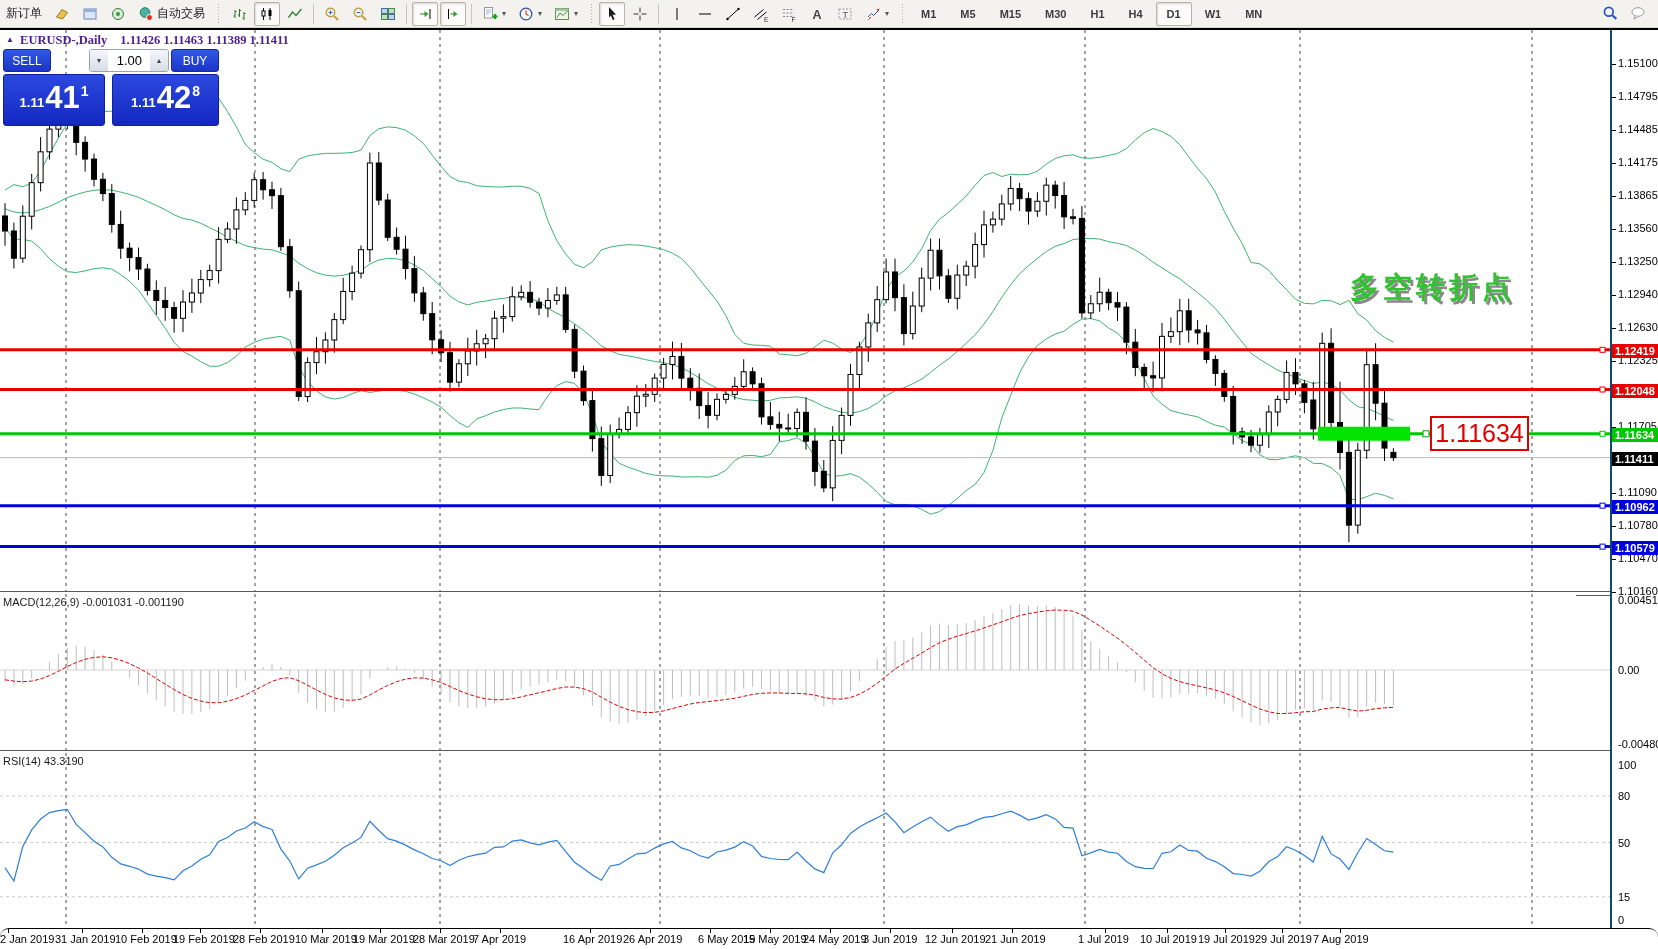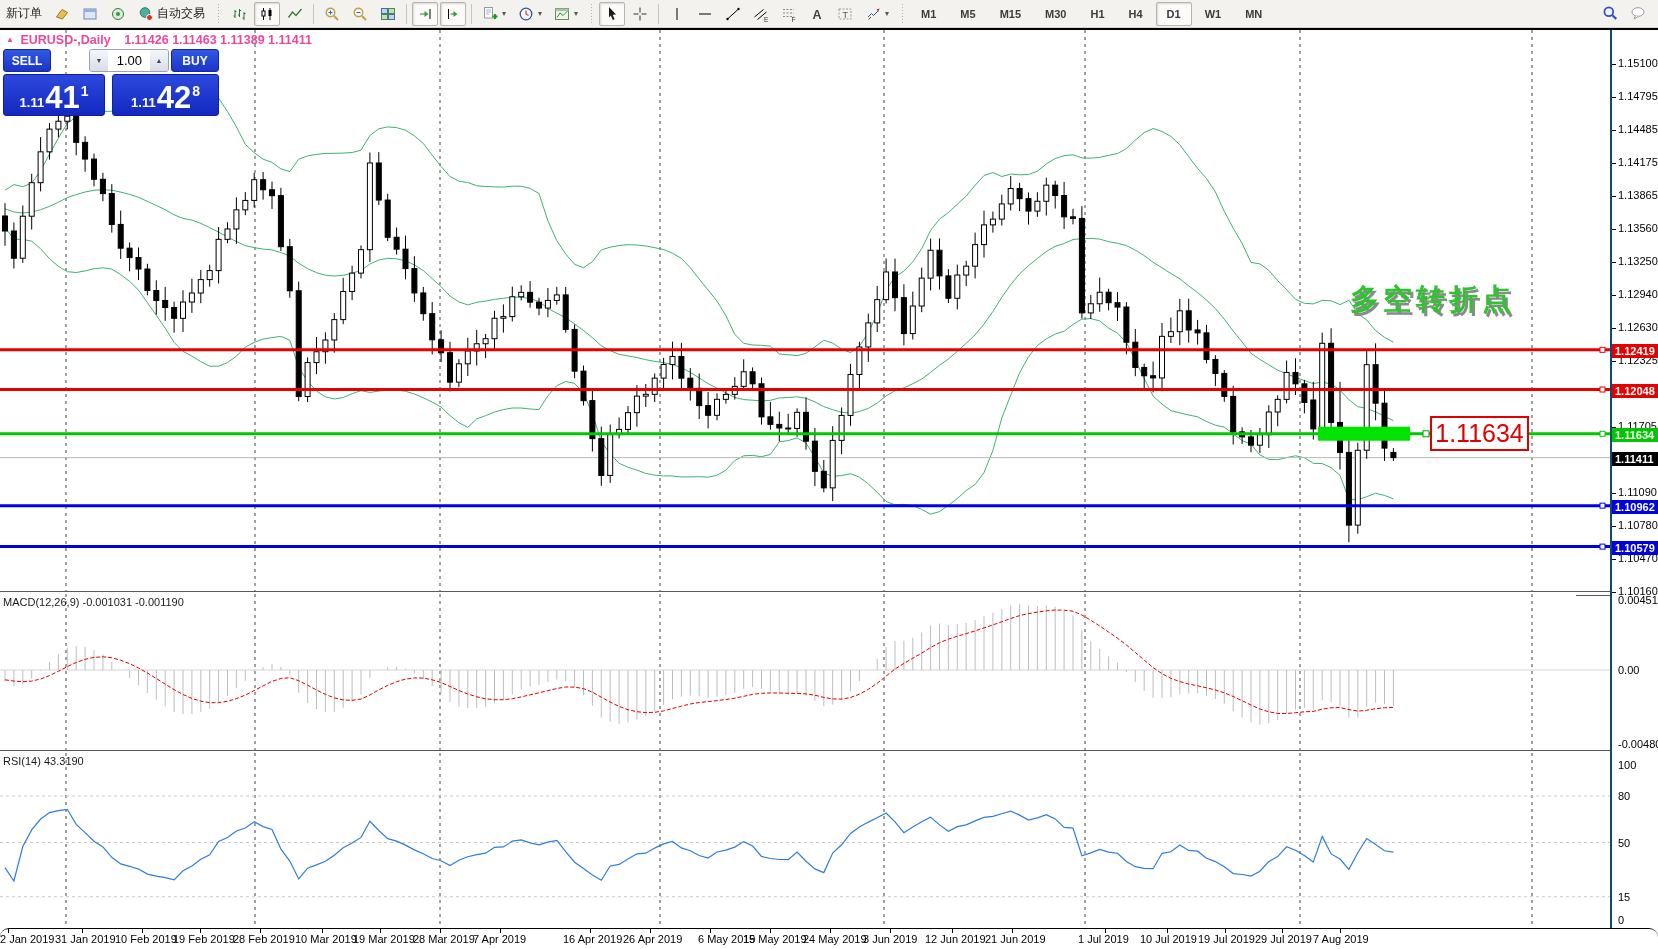--- a/index.html
+++ b/index.html
@@ -35,40 +35,40 @@
   .date-label{position:absolute;top:4px;font-size:11px;color:#000;white-space:nowrap;}
   .date-tick{position:absolute;top:0;width:1px;height:4px;background:#000;}
   
   #price-axis{position:absolute;left:1610px;top:30px;width:48px;height:898px;background:#fff;
               border-left:2px solid #0c4a6e;}
   .ax-label{position:absolute;left:6px;font-size:11px;color:#000;white-space:nowrap;}
   .ax-tick{position:absolute;left:0;width:4px;height:1px;background:#000;}
   .ax-level{position:absolute;left:0;width:47px;height:14px;font-size:11px;font-weight:700;
             line-height:14px;padding-left:3px;box-sizing:border-box;white-space:nowrap;}
   
-  #chart-title{position:absolute;left:6px;top:3px;font-size:12.5px;font-weight:700;color:#ec4899;}
+  #chart-title{position:absolute;left:6px;top:3px;font-size:12.5px;font-weight:700;color:#4c1d95;font-family:Liberation Serif, serif;}
   #chart-title .tri{font-size:8px;vertical-align:2px;margin-right:3px;}
   #chart-title .ohlc{font-weight:700;margin-left:10px;}
-  #annotation{position:absolute;left:1350px;top:250px;font-size:29px;font-weight:700;
+  #annotation{position:absolute;left:1350px;top:238px;font-size:29px;font-weight:700;
               letter-spacing:4px;color:#2fc42f;text-shadow:2.5px 2.5px 0 #8a8a8a;white-space:nowrap;font-family:Liberation Serif, serif;}
   #price-tag{position:absolute;left:1430px;top:386px;width:95px;height:31px;background:#fff;
              border:2px solid #e00000;color:#e00000;font-size:25px;line-height:31px;
              text-align:center;font-weight:400;}
   
   #trade-panel{position:absolute;left:3px;top:19px;width:216px;}
   .tp-row1{display:flex;height:23px;gap:2px;}
   .tp-btn{flex:0 0 46px;background:linear-gradient(#3059e2,#1c35c9);color:#fff;border:1px solid #1228a8;
-          border-radius:3px;font-size:12px;font-weight:700;display:flex;align-items:center;justify-content:center;}
+          border-radius:3px;font-size:12px;font-weight:400;display:flex;align-items:center;justify-content:center;}
   .tp-spin{flex:1;display:flex;border:1px solid #9aa2b8;border-radius:3px;overflow:hidden;background:#fff;margin-left:36px;}
   .tp-spin-btn{width:18px;background:linear-gradient(#f4f6fb,#d8dde8);display:flex;align-items:center;
                justify-content:center;font-size:7px;color:#445;border:0;}
   .tp-vol{flex:1;font-size:13px;color:#000;text-align:right;padding:3px 8px 0 0;}
   .tp-row2{display:flex;margin-top:2px;gap:7px;}
   .tp-tile{height:38px;background:linear-gradient(#2c49dd,#1328c2);border:1px solid #0f1fa0;border-radius:3px;
-           color:#fff;display:flex;align-items:flex-end;justify-content:center;padding-bottom:2px;}
+           color:#fff;display:flex;align-items:flex-end;justify-content:center;padding-bottom:12px;}
   .tp-tile.sell{width:101px;}  .tp-tile.buy{width:106px;}
   .tp-small{font-size:13px;font-weight:700;margin:0 1px 3px 0;}
   .tp-big{font-size:31px;font-weight:700;line-height:30px;}
   .tp-sup{font-size:14px;font-weight:700;margin:0 0 14px 1px;}
   svg{position:absolute;left:0;top:0;}
   .mlabel{position:absolute;left:3px;top:2px;font-size:11px;color:#1a1a1a;white-space:nowrap;}
 </style>
 </head>
 <body>
 

